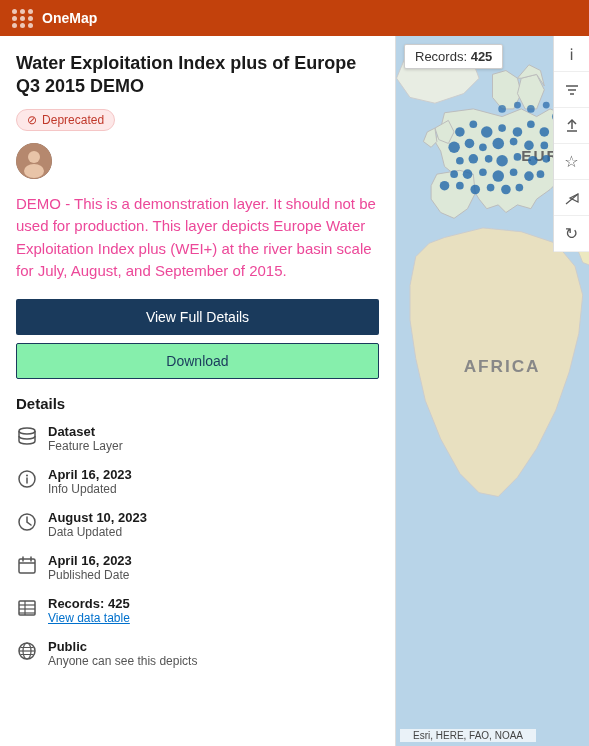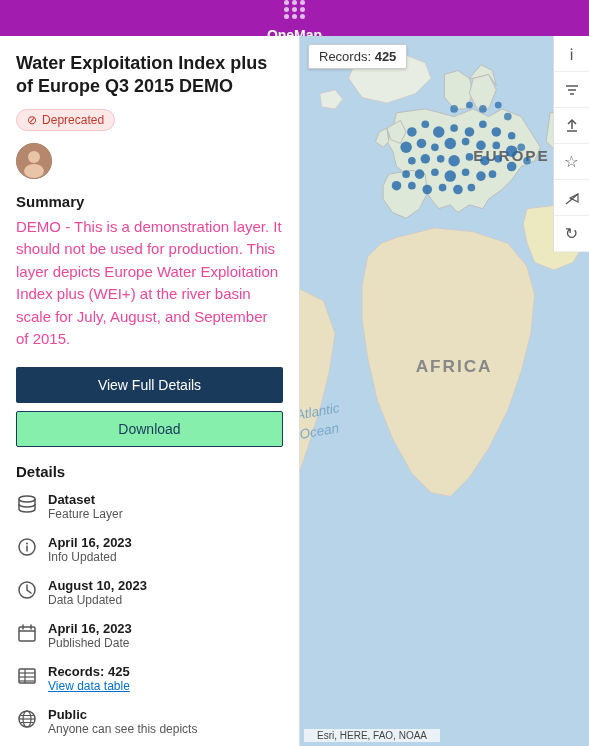--- a/index.html
+++ b/index.html
@@ -6,28 +6,27 @@
     body {
       font-family: 'Segoe UI', Arial, sans-serif;
       width: 589px;
       height: 746px;
       overflow: hidden;
       background: #f4f4f4;
     }
 
     
     .header {
-      background: #a21caf;
+      background: #c2410c;
       color: white;
       display: flex;
       align-items: center;
       padding: 0 12px;
       height: 36px;
       gap: 8px;
-      flex-direction: column;
     }
     .header-dots {
       display: grid;
       grid-template-columns: repeat(3,6px);
       gap: 2px;
     }
     .header-dots span {
       width: 5px; height: 5px;
       background: rgba(255,255,255,0.7);
       border-radius: 50%;
@@ -40,21 +39,21 @@
     }
 
     
     .main {
       display: flex;
       height: calc(746px - 36px);
     }
 
     
     .left-panel {
-      width: 300px;
+      width: 396px;
       background: white;
       overflow-y: auto;
       padding: 16px 16px 16px 16px;
       border-right: 1px solid #ddd;
     }
 
     .item-title {
       font-size: 18px;
       font-weight: 600;
       color: #1a1a1a;
@@ -294,21 +293,20 @@
 
           <svg width="36" height="36" viewBox="0 0 36 36">
             <circle cx="18" cy="18" r="18" fill="#b5886e"></circle>
             <circle cx="18" cy="14" r="6" fill="#e8c4a8"></circle>
             <ellipse cx="18" cy="28" rx="10" ry="7" fill="#e8c4a8"></ellipse>
           </svg>
         </div>
       </div>
     </div>
 
-    <div class="section-title">Summary</div>
     <div class="summary-text">DEMO - This is a demonstration layer. It should not be used for production. This layer depicts Europe Water Exploitation Index plus (WEI+) at the river basin scale for July, August, and September of 2015.</div>
 
     <button class="btn-primary">View Full Details</button>
     <button class="btn-secondary">Download</button>
 
     <div class="details-section">
       <div class="section-title">Details</div>
 
       <div class="detail-row">
         <div class="detail-icon">

